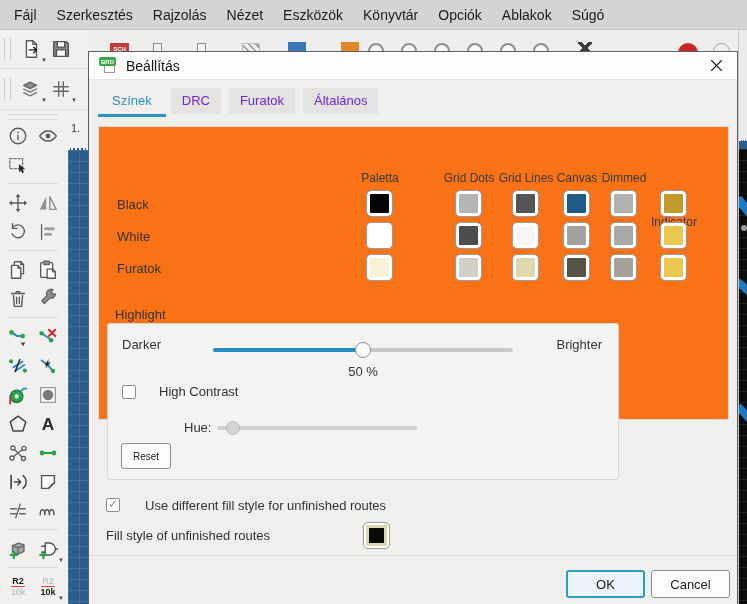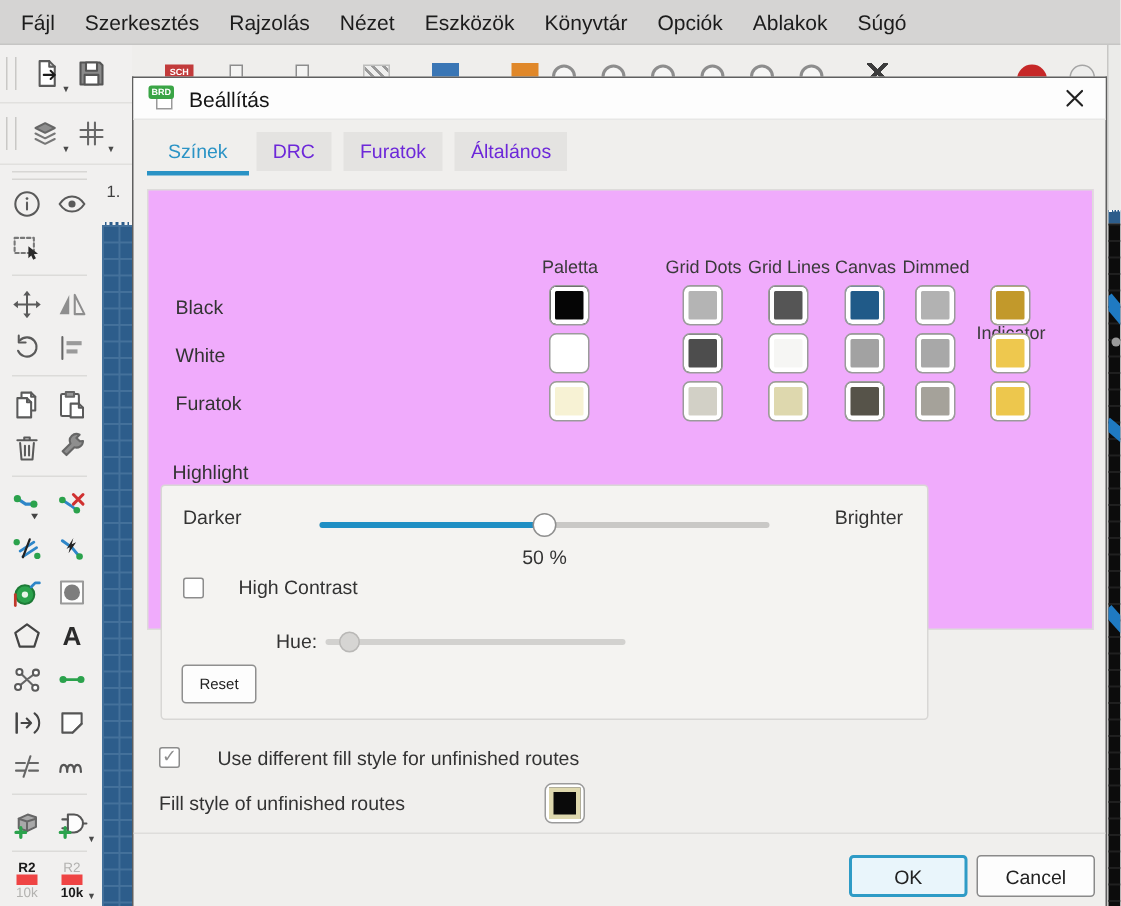--- a/index.html
+++ b/index.html
@@ -29,21 +29,21 @@
 
 .sidebar{position:absolute;left:0;top:110px;width:68px;height:494px;background:#f1f0ef;z-index:2;display:flex;flex-direction:column;padding:3px 0 0 3px;overflow:hidden}
 .srow{display:flex;height:29px;align-items:center}
 .tcell{width:30px;height:28px;display:flex;align-items:center;justify-content:center;position:relative}
 .tcell svg{width:22px;height:22px}
 .sep{height:1px;background:#dcdbd9;margin:4px 10px 4px 5px}
 .sep2{height:6px;border-top:1px solid #d7d6d4;border-bottom:1px solid #d7d6d4;margin:1px 10px 1px 5px}
 .car{position:absolute;right:-1px;bottom:0;font-size:6px;color:#4a4a4a;line-height:1}
 svg{stroke:#5a5a5a;fill:none;stroke-width:1.5;stroke-linecap:round;stroke-linejoin:round}
 .refdes{display:flex;flex-direction:column;align-items:center;font-size:9px;line-height:1.15}
-.refdes .ra{font-weight:700;color:#1a1a1a;border-bottom:7px solid #ef4444;padding:0 1px}
+.refdes .ra{font-weight:700;color:#1a1a1a;border-bottom:1px solid #ef4444;padding:0 1px}
 .refdes .rb{color:#b3b2b0}
 .refdes.alt .ra{font-weight:400;color:#b3b2b0}
 .refdes.alt .rb{font-weight:700;color:#1a1a1a}
 
 .canvas-left{position:absolute;left:68px;top:110px;width:20px;height:494px;z-index:1;background:#f1f0ef}
 .ruler{height:38px;font-size:11px;color:#3e3e3e;padding:12px 0 0 3px}
 .bluecv{position:absolute;left:0;right:0;top:38px;bottom:0;background-color:#2d5d8b;background-image:linear-gradient(#44719b 1px,transparent 1px),linear-gradient(90deg,#44719b 1px,transparent 1px);background-size:11px 11px;border-top:2px dotted #f4f4f4}
 .canvas-right{position:absolute;left:738px;top:30px;width:9px;height:574px;z-index:1;background:#ebebe9;border-left:1px solid #c8c7c5}
 .crblue{position:absolute;left:0;right:0;top:110px;height:9px;background:#2d5d8b;border-top:1px dotted #fff}
 .crblack{position:absolute;left:0;right:0;top:119px;bottom:0;background-color:#0c0c0c;background-image:linear-gradient(#202020 1px,transparent 1px);background-size:11px 11px;overflow:hidden}
@@ -53,21 +53,21 @@
 .titlebar{height:28px;background:#fdfdfd;border-bottom:1px solid #e7e7e6;display:flex;align-items:center;padding:0 10px}
 .dlg-icon{position:relative;width:19px;height:17px;margin-right:8px;flex:none}
 .dlg-icon .page{position:absolute;left:5px;top:4px;width:11px;height:12px;background:#fff;border:1px solid #999}
 .dlg-icon .badge{position:absolute;left:0;top:0;background:#3aa546;color:#fff;font-size:6px;font-weight:700;padding:1.5px 2px;border-radius:2px;line-height:1;font-style:normal}
 .dlg-title{font-size:14px;color:#141414}
 .close{margin-left:auto;width:22px;height:22px;display:flex;align-items:center;justify-content:center}
 .tabbar{display:flex;margin:8px 0 0 12px;height:26px}
 .tab{background:#e4e3e1;color:#6d28d9;padding:0 11px;line-height:26px;margin-right:8px}
 .tab.active{background:transparent;color:#2a93c5;position:relative}
 .tab.active::after{content:"";position:absolute;left:-3px;right:-3px;bottom:-3px;height:3px;background:#2a93c5}
-.panel{position:absolute;left:9px;top:74px;width:631px;height:294px;background:#f0abfc;border:1px solid #dddcda}
+.panel{position:absolute;left:9px;top:74px;width:631px;height:294px;background:#f97316;border:1px solid #dddcda}
 .color-table{position:absolute;left:0;top:44px;right:0;height:130px}
 .cth{position:absolute;top:0;transform:translateX(-50%);font-size:12px;color:#3a3a3a;white-space:nowrap}
 .ctl{position:absolute;left:18px;font-size:13px;color:#333}
 .swatch{position:absolute;width:27px;height:27px;border:1px solid #9b9b9b;border-radius:5px;box-shadow:inset 0 0 0 3px #fff;background:#fff}
 .hl-label{position:absolute;left:16px;top:180px}
 .hl-box{position:absolute;left:8px;top:196px;width:512px;height:157px;background:#f4f3f1;border:1px solid #d8d7d5;border-radius:3px}
 .lbl-darker{position:absolute;left:14px;top:13px}
 .lbl-brighter{position:absolute;right:16px;top:13px}
 .track{position:absolute;background:#c9c8c6;border-radius:2px}
 .track.dk{left:105px;top:24px;width:300px;height:4px}

